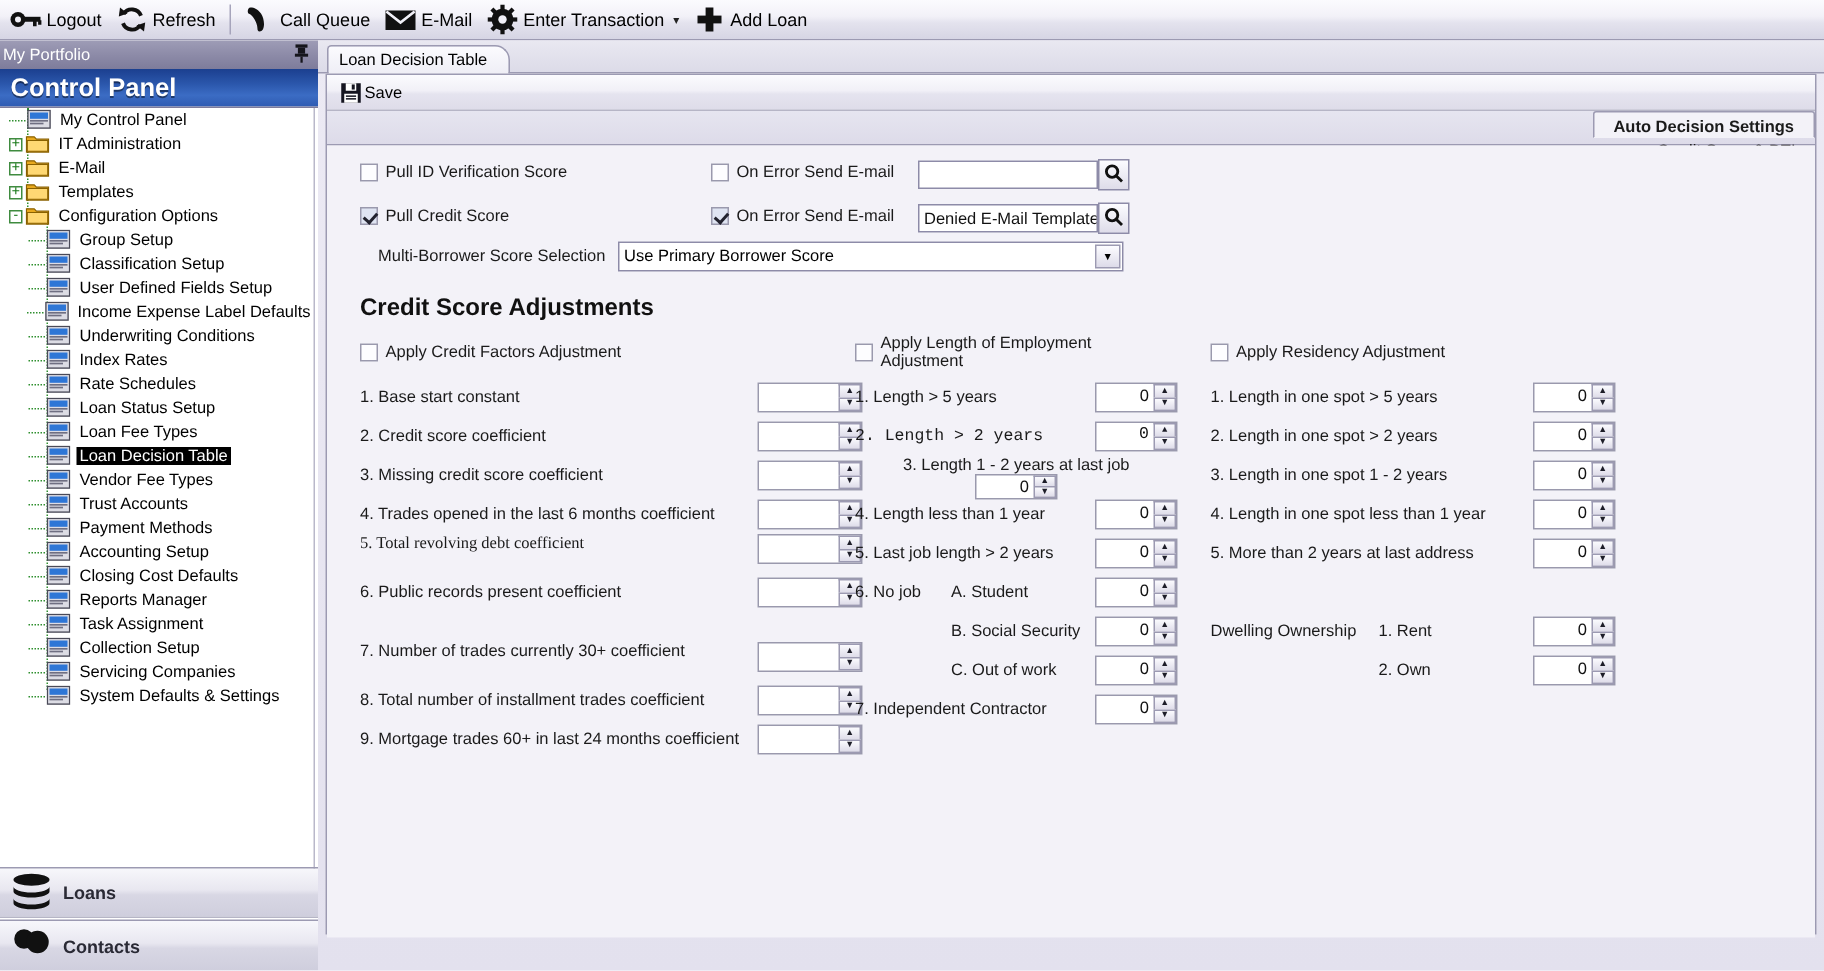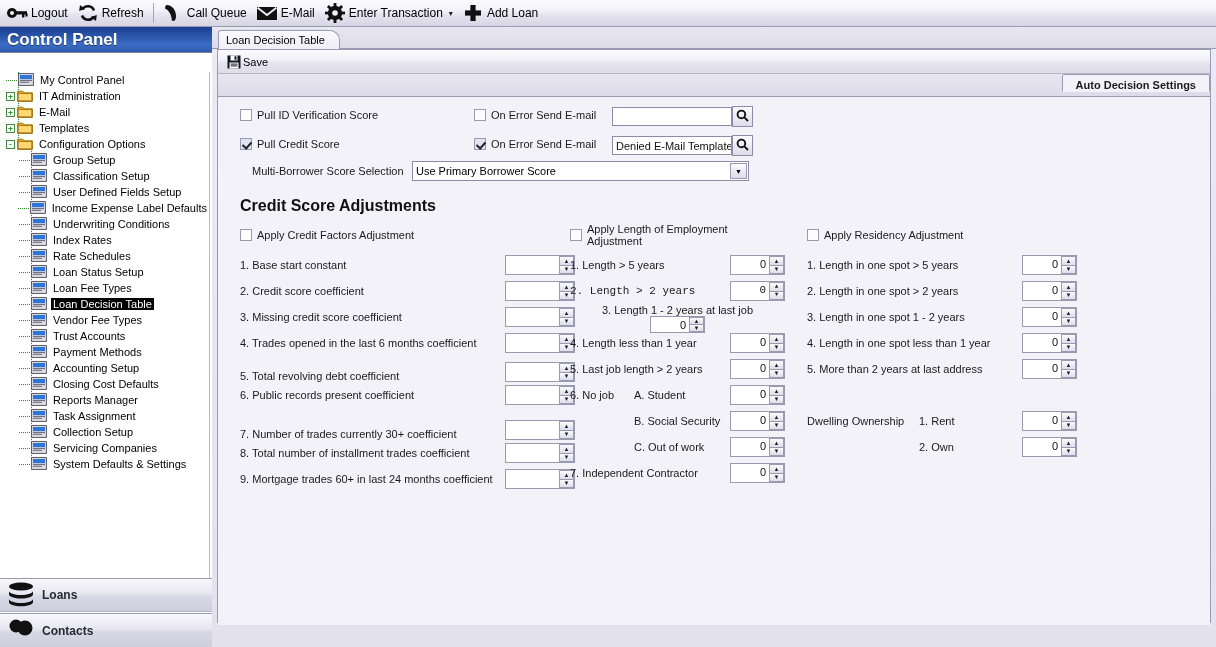--- a/index.html
+++ b/index.html
@@ -279,20 +279,33 @@
           <rect x="6.4" y="1" width="5.2" height="16"></rect>
               <rect x="1" y="6.4" width="16" height="5.2"></rect>
             </g>
           </svg>
       </span>
       <span>Add Loan</span>
     </div>
   </div>
 
   <div id="leftpanel">
+    <div id="portfolio-bar">
+      <span>My Portfolio</span>
+      <span id="pin-icon">
+        <svg width="10" height="13" viewBox="0 0 10 13">
+            <g fill="#15151c">
+          <rect x="1" y="0.6" width="8" height="2.2"></rect>
+              <rect x="2.6" y="2.8" width="4.8" height="4"></rect>
+          <rect x="0.6" y="6.8" width="8.8" height="2"></rect>
+              <rect x="4.3" y="8.8" width="1.5" height="4"></rect>
+            </g>
+          </svg>
+      </span>
+    </div>
     <div id="cp-header">Control Panel</div>
 
     <div id="tree">
 
       <div class="vline" style="left:18px; top:0px; height:76px;"></div>
       <div class="vline" style="left:31px; top:76px; height:312px;"></div>
       <div id="tree-rows">
           <div class="trow">
             <span class="indent" style="width: 6px;"></span>
             <span class="dots"></span>
@@ -716,41 +729,41 @@
             <div style="display:flex;align-items:center;height:26px;">
               <span class="flabel" style="flex:1">4. Trades opened in the last 6 months coefficient</span>
               <span class="spin" style="width:70px">
                 <span class="sval"></span>
                 <span class="sbtns">
                   <span class="sb">▲</span>
                   <span class="sb">▼</span>
                 </span>
               </span>
             </div>
-            <div style="display:flex;align-items:flex-end;height:26px;">
+            <div style="display:flex;align-items:flex-start;height:26px;font-family:Liberation Serif, serif;">
               <span class="flabel" style="flex:1">5. Total revolving debt coefficient</span>
               <span class="spin" style="width:70px">
                 <span class="sval"></span>
                 <span class="sbtns">
                   <span class="sb">▲</span>
                   <span class="sb">▼</span>
                 </span>
               </span>
             </div>
             <div style="display:flex;align-items:center;height:26px;">
               <span class="flabel" style="flex:1">6. Public records present coefficient</span>
               <span class="spin" style="width:70px">
                 <span class="sval"></span>
                 <span class="sbtns">
                   <span class="sb">▲</span>
                   <span class="sb">▼</span>
                 </span>
               </span>
             </div>
-            <div style="display:flex;align-items:flex-end;height:26px;margin-top:6px;gap:15px;">
+            <div style="display:flex;align-items:flex-start;height:26px;margin-top:20px;gap:15px;">
               <span class="flabel" style="flex:1">7. Number of trades currently 30+ coefficient</span>
               <span class="spin" style="width:70px">
                 <span class="sval"></span>
                 <span class="sbtns">
                   <span class="sb">▲</span>
                   <span class="sb">▼</span>
                 </span>
               </span>
             </div>
             <div style="display:flex;align-items:center;height:26px;">

